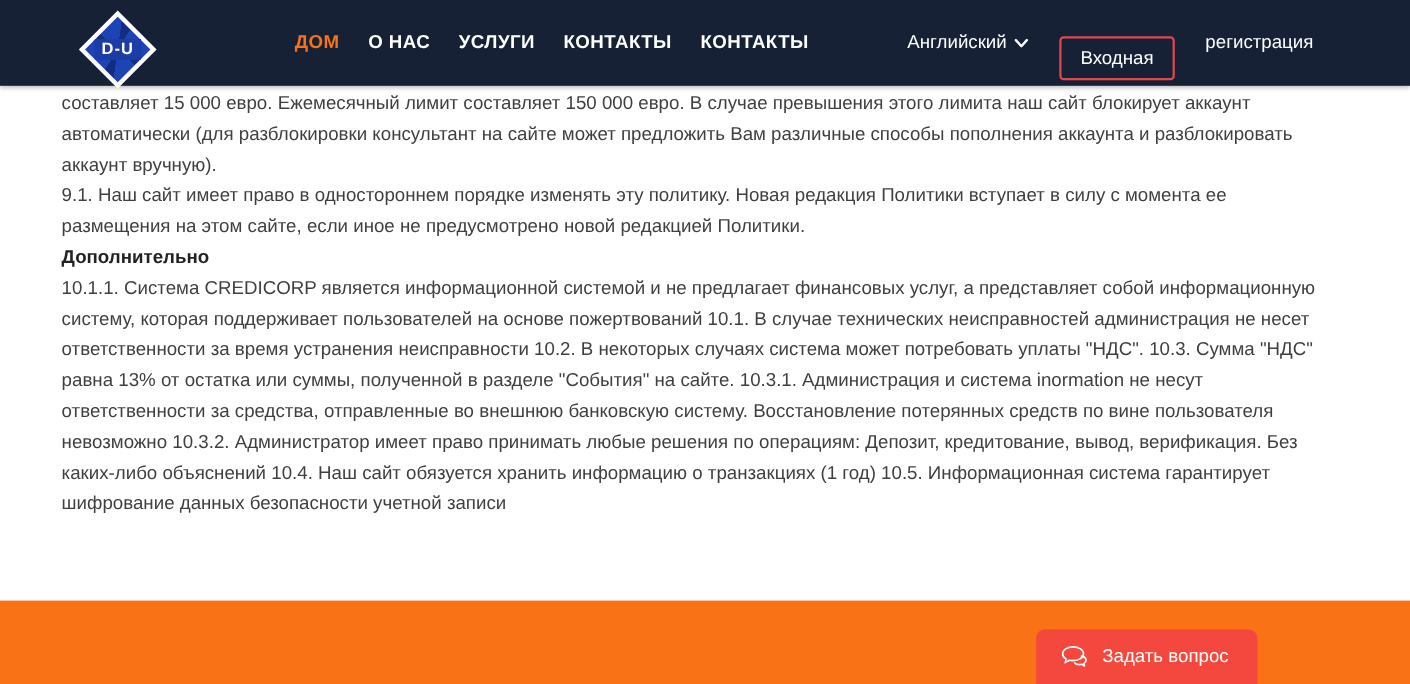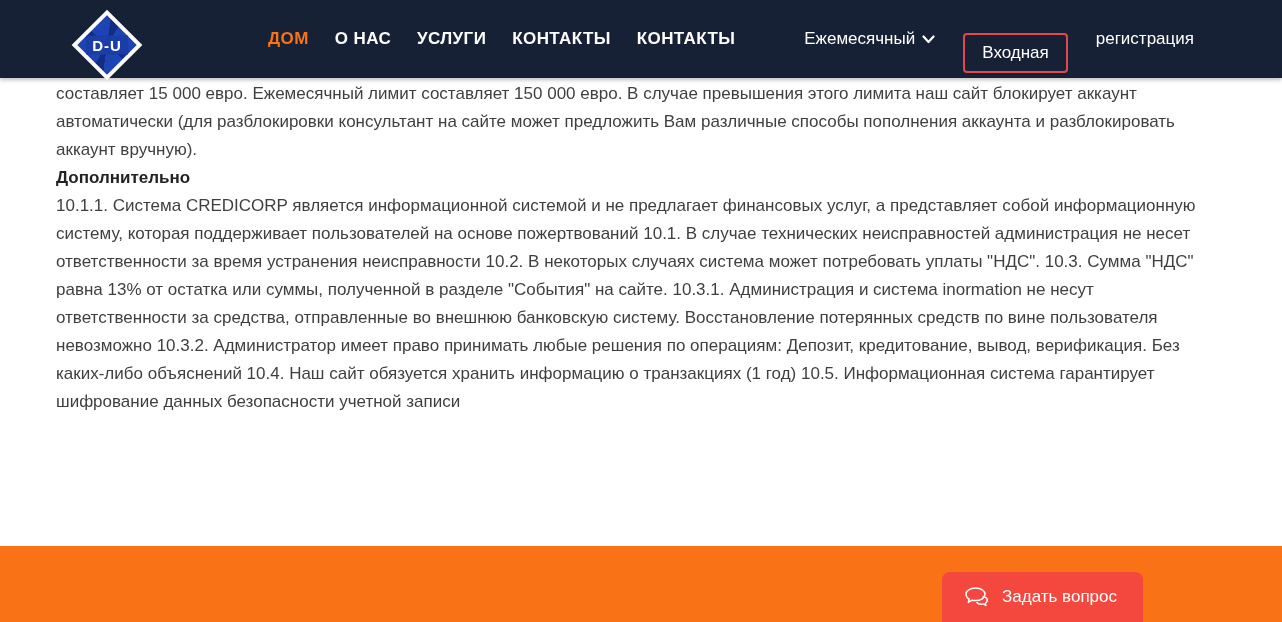--- a/index.html
+++ b/index.html
@@ -162,32 +162,33 @@
   <nav class="main-nav">
     <a class="nav-item active">ДОМ</a>
     <a class="nav-item">О НАС</a>
     <a class="nav-item">УСЛУГИ</a>
     <a class="nav-item">КОНТАКТЫ</a>
     <a class="nav-item">КОНТАКТЫ</a>
   </nav>
 
   <div class="header-right">
     <div class="lang-select">
-      <span>Ежемесячный</span>
+      <span>Английский</span>
       <svg class="chevron" viewBox="0 0 13 9">
         <polyline points="1.5,1.5 6.5,7 11.5,1.5" fill="none" stroke="#ffffff" stroke-width="2.2" stroke-linecap="round" stroke-linejoin="round"></polyline>
       </svg>
     </div>
     <button class="login-btn">Входная</button>
     <a class="register-link">регистрация</a>
   </div>
 </header>
 
 <main class="page-content">
   <p>составляет 15 000 евро. Ежемесячный лимит составляет 150 000 евро. В случае превышения этого лимита наш сайт блокирует аккаунт автоматически (для разблокировки консультант на сайте может предложить Вам различные способы пополнения аккаунта и разблокировать аккаунт вручную).</p>
+  <p>9.1. Наш сайт имеет право в одностороннем порядке изменять эту политику. Новая редакция Политики вступает в силу с момента ее размещения на этом сайте, если иное не предусмотрено новой редакцией Политики.</p>
   <h3>Дополнительно</h3>
   <p>10.1.1. Система CREDICORP является информационной системой и не предлагает финансовых услуг, а представляет собой информационную систему, которая поддерживает пользователей на основе пожертвований 10.1. В случае технических неисправностей администрация не несет ответственности за время устранения неисправности 10.2. В некоторых случаях система может потребовать уплаты "НДС". 10.3. Сумма "НДС" равна 13% от остатка или суммы, полученной в разделе "События" на сайте. 10.3.1. Администрация и система inormation не несут ответственности за средства, отправленные во внешнюю банковскую систему. Восстановление потерянных средств по вине пользователя невозможно 10.3.2. Администратор имеет право принимать любые решения по операциям: Депозит, кредитование, вывод, верификация. Без каких-либо объяснений 10.4. Наш сайт обязуется хранить информацию о транзакциях (1 год) 10.5. Информационная система гарантирует шифрование данных безопасности учетной записи</p>
 </main>
 
 <footer class="site-footer">
   <button class="ask-btn">
     <svg class="chat-icon" viewBox="0 0 26 22">
       <path d="M11.5 2 C6 2 2 4.8 2 8.3 c0 2 1.2 3.7 3.2 4.9 L4.3 16.4 l3.9 -2.2 c1 0.3 2.1 0.4 3.3 0.4 5.5 0 9.5 -2.8 9.5 -6.3 S17 2 11.5 2 Z" fill="none" stroke="#ffffff" stroke-width="1.5" stroke-linejoin="round"></path>
       <path d="M18.5 10.5 c2.6 0.3 4.8 1.8 4.8 3.8 0 1.2 -0.8 2.3 -2 3 l0.6 2.1 -2.6 -1.5 c-0.6 0.2 -1.3 0.3 -2 0.3 -2 0 -3.8 -0.8 -4.7 -2" fill="none" stroke="#ffffff" stroke-width="1.5" stroke-linejoin="round"></path>
     </svg>

